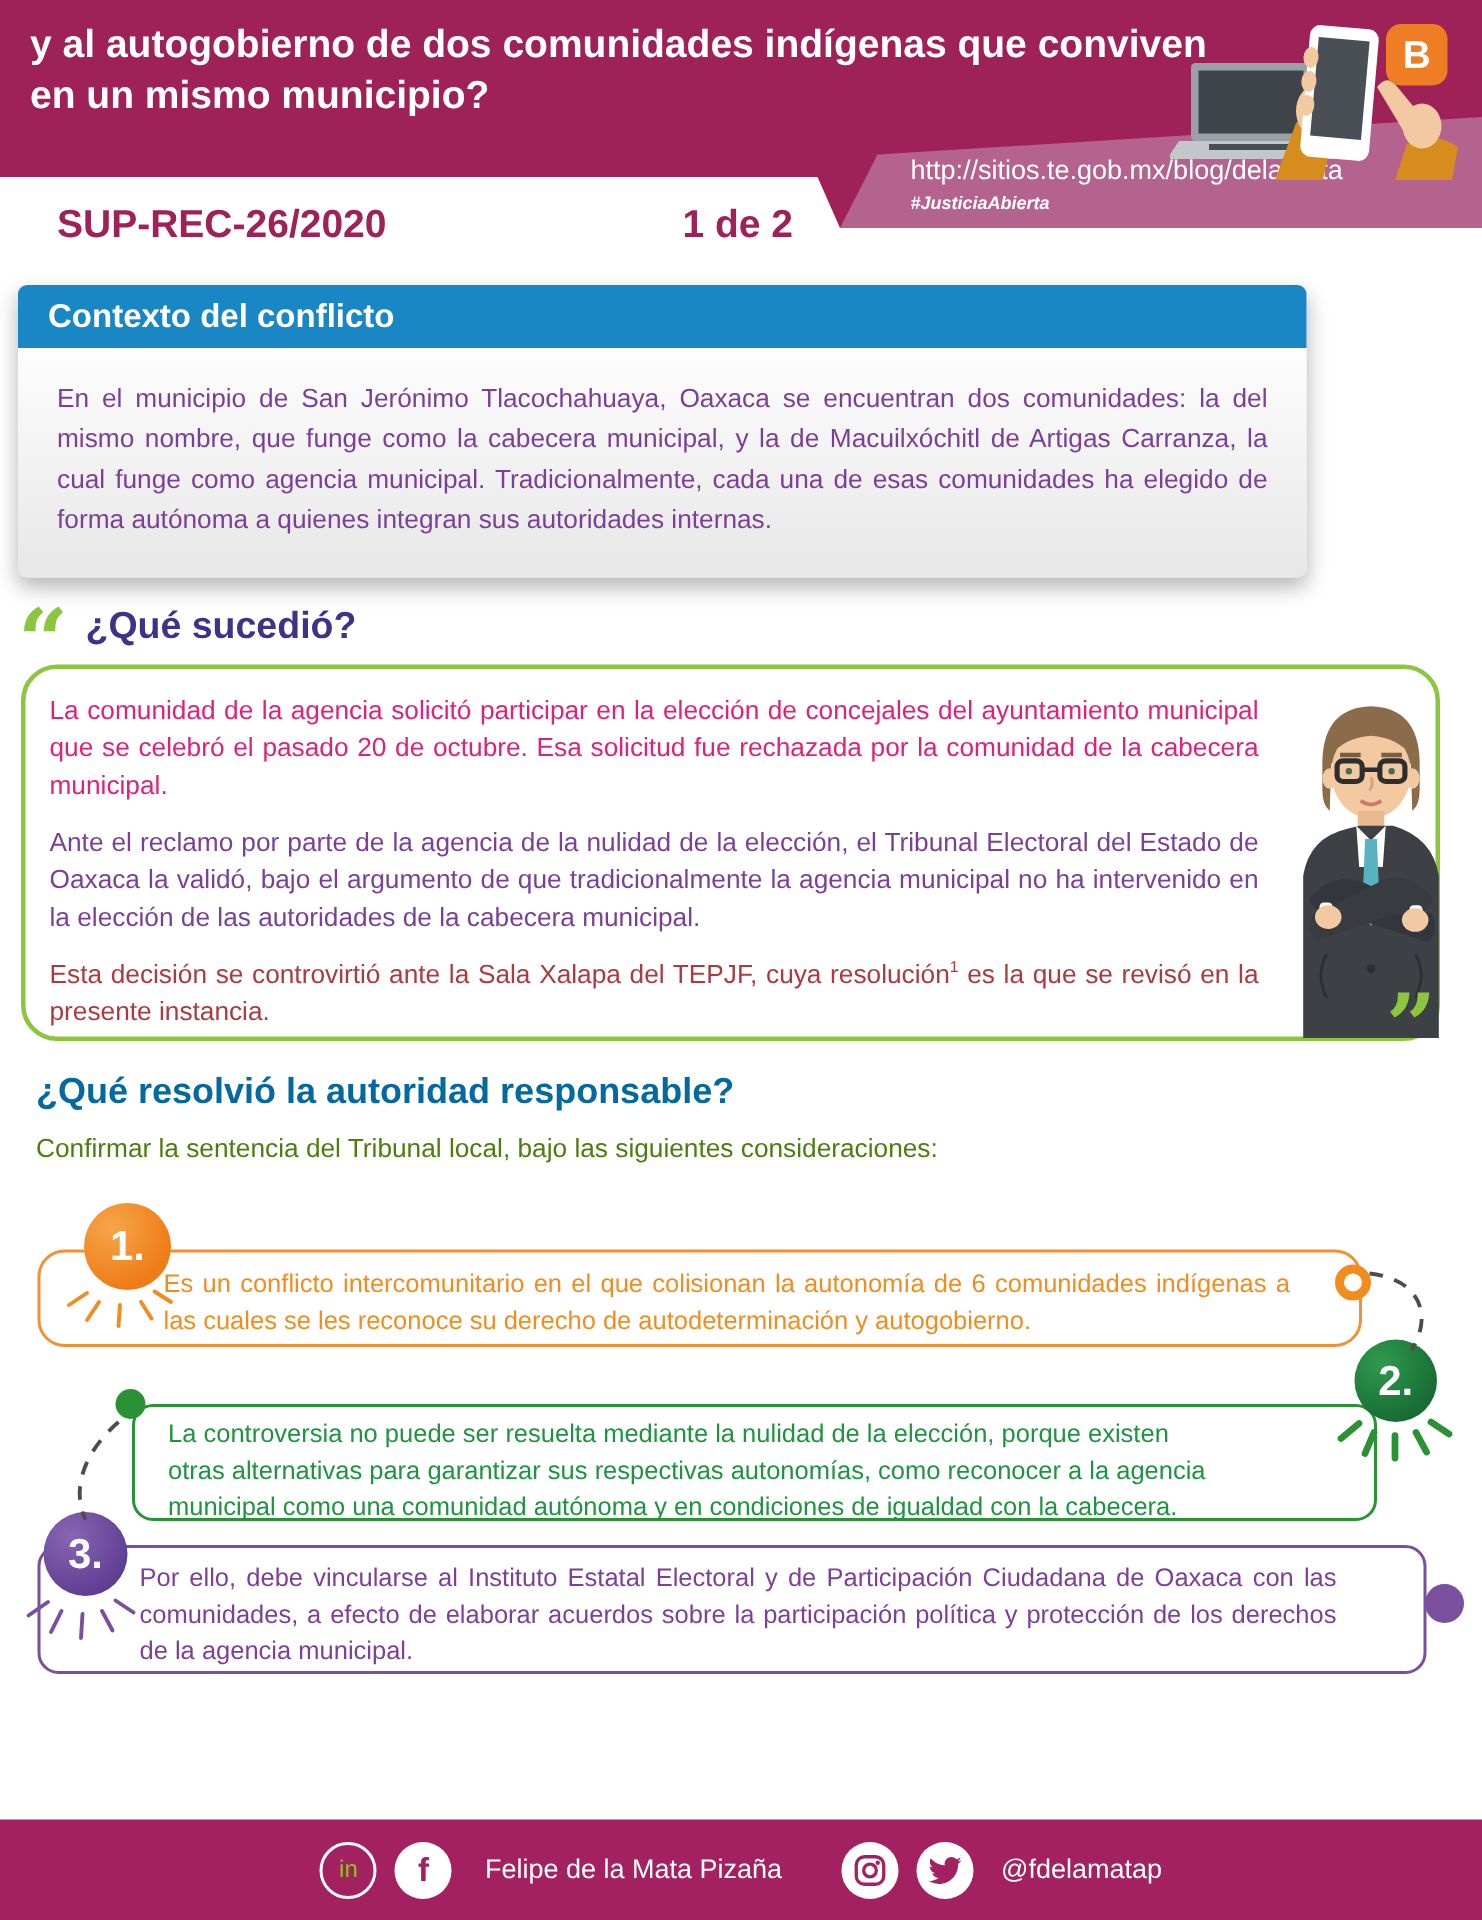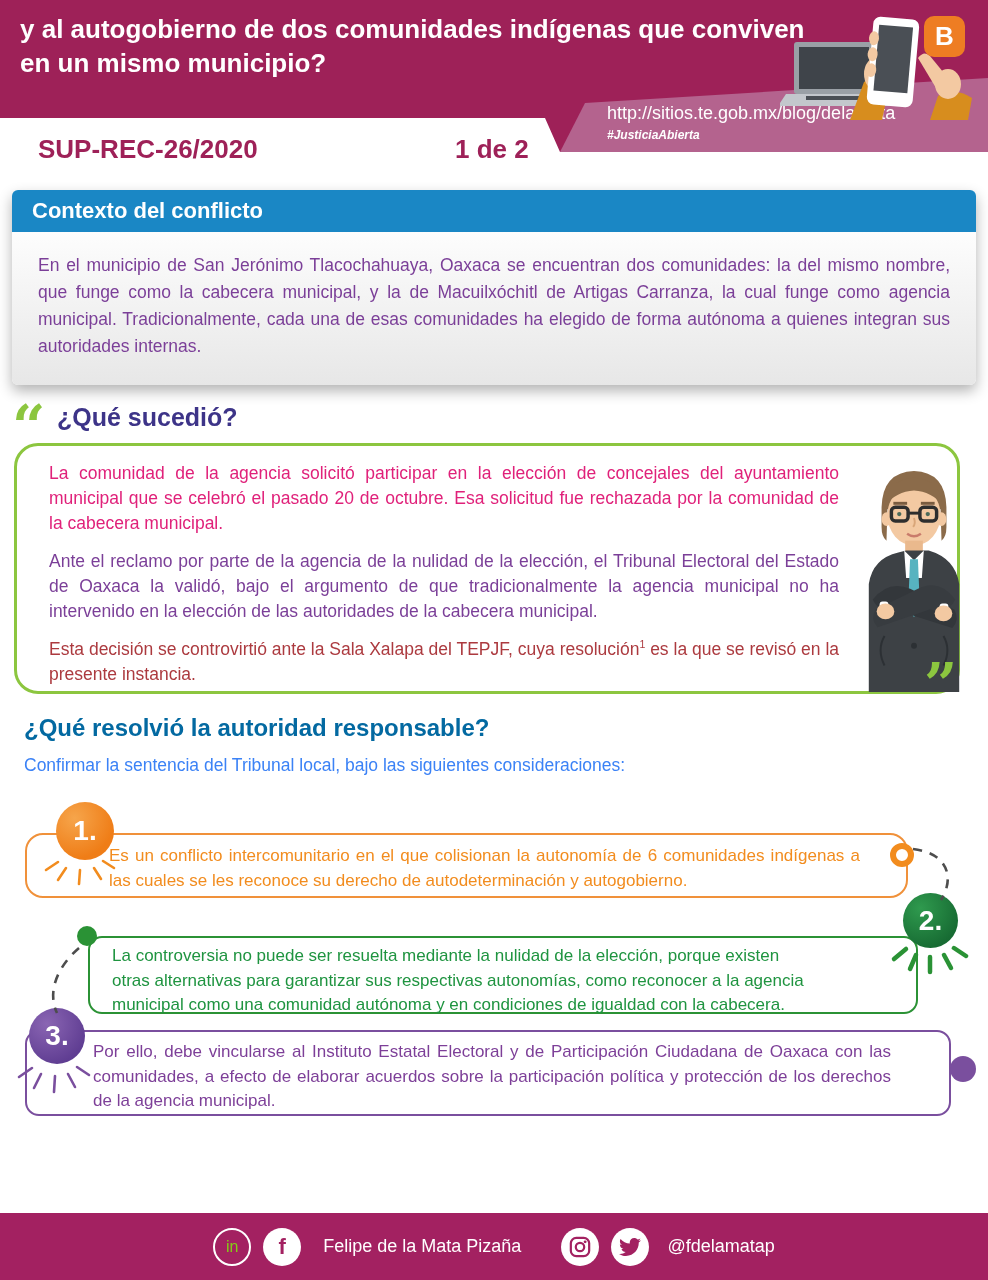--- a/index.html
+++ b/index.html
@@ -17,45 +17,45 @@
   .header-title{position:absolute;left:20px;top:12px;width:790px;color:#fff;
     font-size:26px;font-weight:bold;line-height:34px;}
   .devices{position:absolute;left:780px;top:8px;}
   .blogger{position:absolute;left:924px;top:16px;width:41px;height:41px;background:#ee7d23;
     border-radius:10px;color:#fff;font-weight:bold;font-size:26px;text-align:center;line-height:40px;}
 
   .case-number{position:absolute;left:38px;top:134px;font-size:26px;font-weight:bold;color:#9e2158;}
   .page-indicator{position:absolute;left:455px;top:134px;font-size:26px;font-weight:bold;color:#9e2158;}
 
   
-  .contexto-card{position:absolute;left:12px;top:190px;width:964px;border-radius:6px;
+  .contexto-card{position:absolute;left:12px;top:190px;width:859px;border-radius:6px;
     box-shadow:0 6px 14px rgba(0,0,0,.3);}
   .contexto-header{background:#1a87c5;color:#fff;font-size:22px;font-weight:bold;
     padding:8px 0 8px 20px;border-radius:6px 6px 0 0;}
   .contexto-body{background:linear-gradient(#fdfdfd,#e7e7e7);color:#7b3f98;font-size:17.5px;
     line-height:1.55;text-align:justify;padding:20px 26px 24px 26px;border-radius:0 0 6px 6px;}
 
   
   .quote-open{position:absolute;left:12px;top:398px;color:#8cc63f;font-family:"DejaVu Serif",serif;
     font-size:58px;font-weight:bold;line-height:1;}
   .sucedio-heading{position:absolute;left:57px;top:403px;color:#3d3488;font-size:25px;font-weight:bold;}
   .green-box{position:absolute;left:14px;top:443px;width:946px;height:251px;
-    border:3px solid #8cc63f;border-radius:24px;padding:15px 118px 0 32px;box-sizing:border-box;}
+    border:3px solid #8cc63f;border-radius:24px;padding:15px 118px 0 16px;box-sizing:border-box;}
   .green-box p{margin:0 0 13px 0;font-size:17.5px;line-height:1.43;text-align:justify;}
   .p-pink{color:#e0217a;}
   .p-purple{color:#7b3f98;}
   .p-red{color:#ac3a3f;}
   .p-red sup{font-size:60%;}
   .person{position:absolute;left:838px;top:18px;}
   .quote-close{position:absolute;left:924px;top:655px;color:#8cc63f;font-family:"DejaVu Serif",serif;
     font-size:58px;font-weight:bold;line-height:1;}
 
   
   .resolvio-heading{position:absolute;left:24px;top:714px;color:#0369a1;font-size:24px;font-weight:bold;}
-  .resolvio-intro{position:absolute;left:24px;top:755px;color:#3b82f6;font-size:17.5px;}
+  .resolvio-intro{position:absolute;left:24px;top:755px;color:#4d7c0f;font-size:17.5px;}
 
   .point-box{position:absolute;box-sizing:border-box;font-size:17px;line-height:1.45;}
   .box1{left:25px;top:833px;width:883px;height:65px;border:2.5px solid #f0913a;border-radius:18px;
     color:#f28c1e;padding:9px 46px 0 82px;text-align:justify;}
   .box2{left:88px;top:922px;width:830px;height:78px;border:2.5px solid #2b9235;border-radius:14px;
     color:#1f9440;padding:6px 95px 0 22px;margin-top:14px;}
   .box3{left:25px;top:1030px;width:926px;height:86px;border:2.5px solid #7a4f9e;border-radius:14px;
     color:#7d3f98;padding:8px 58px 0 66px;text-align:justify;}
 
   .badge{position:absolute;border-radius:50%;color:#fff;font-weight:bold;font-size:28px;

